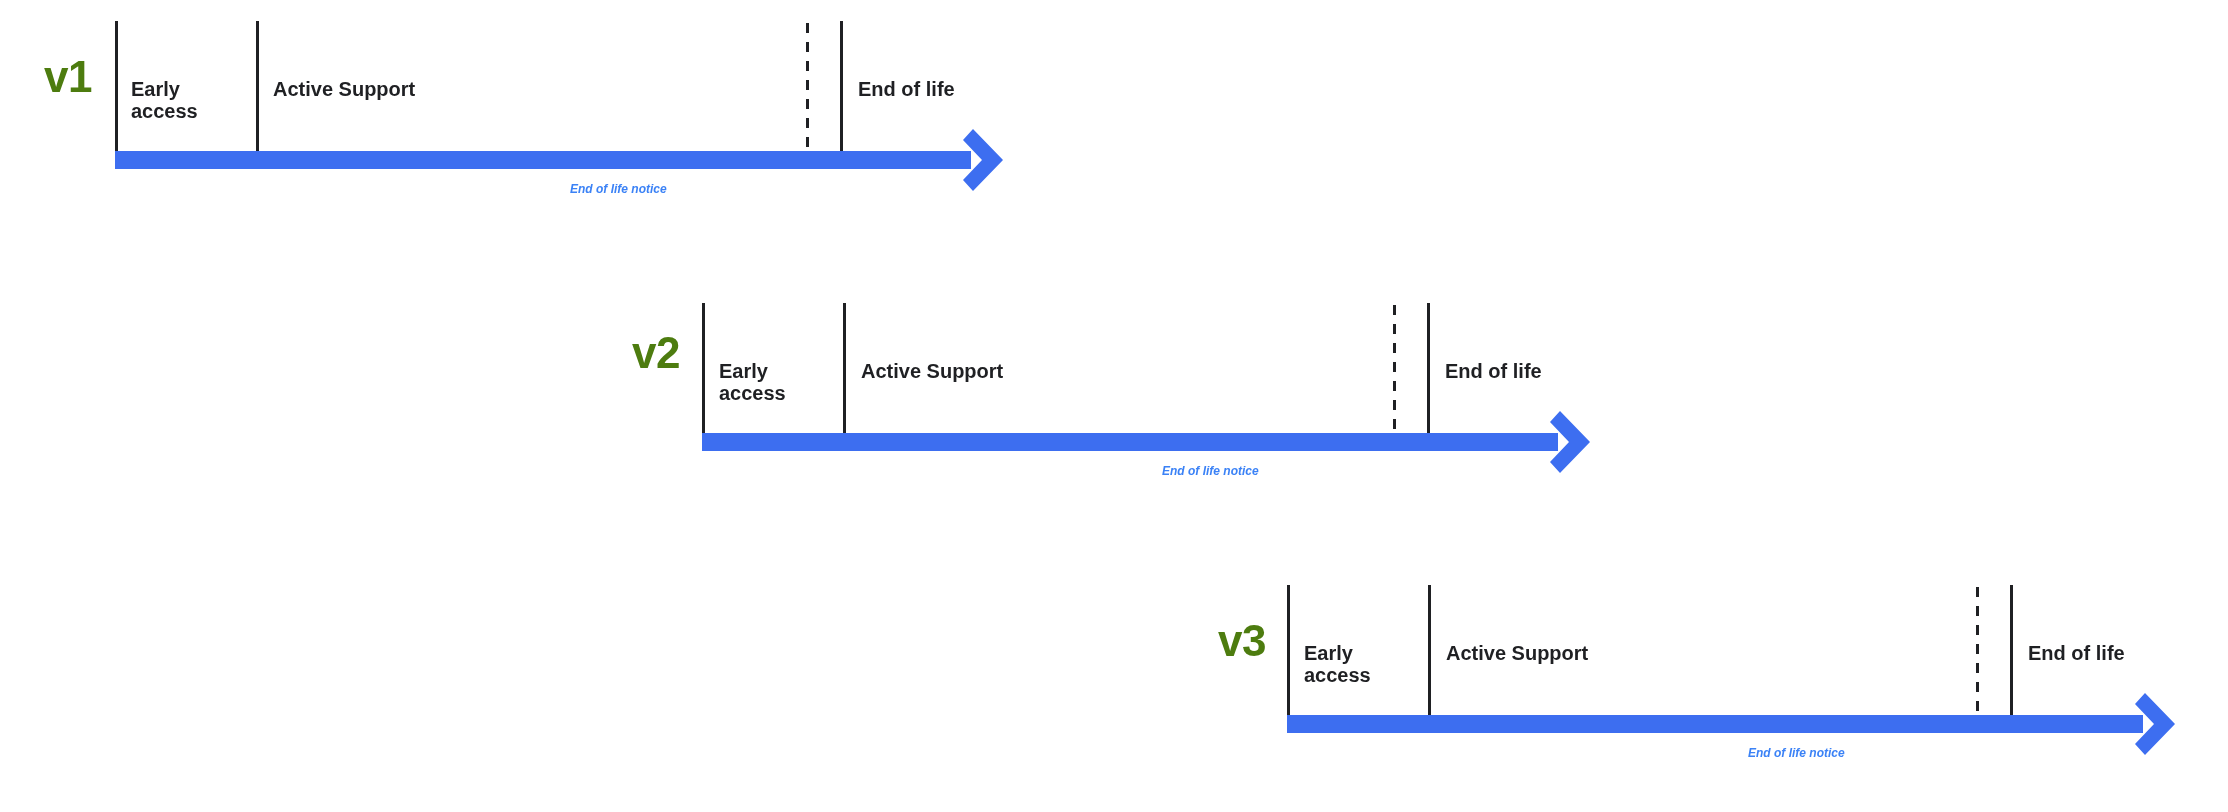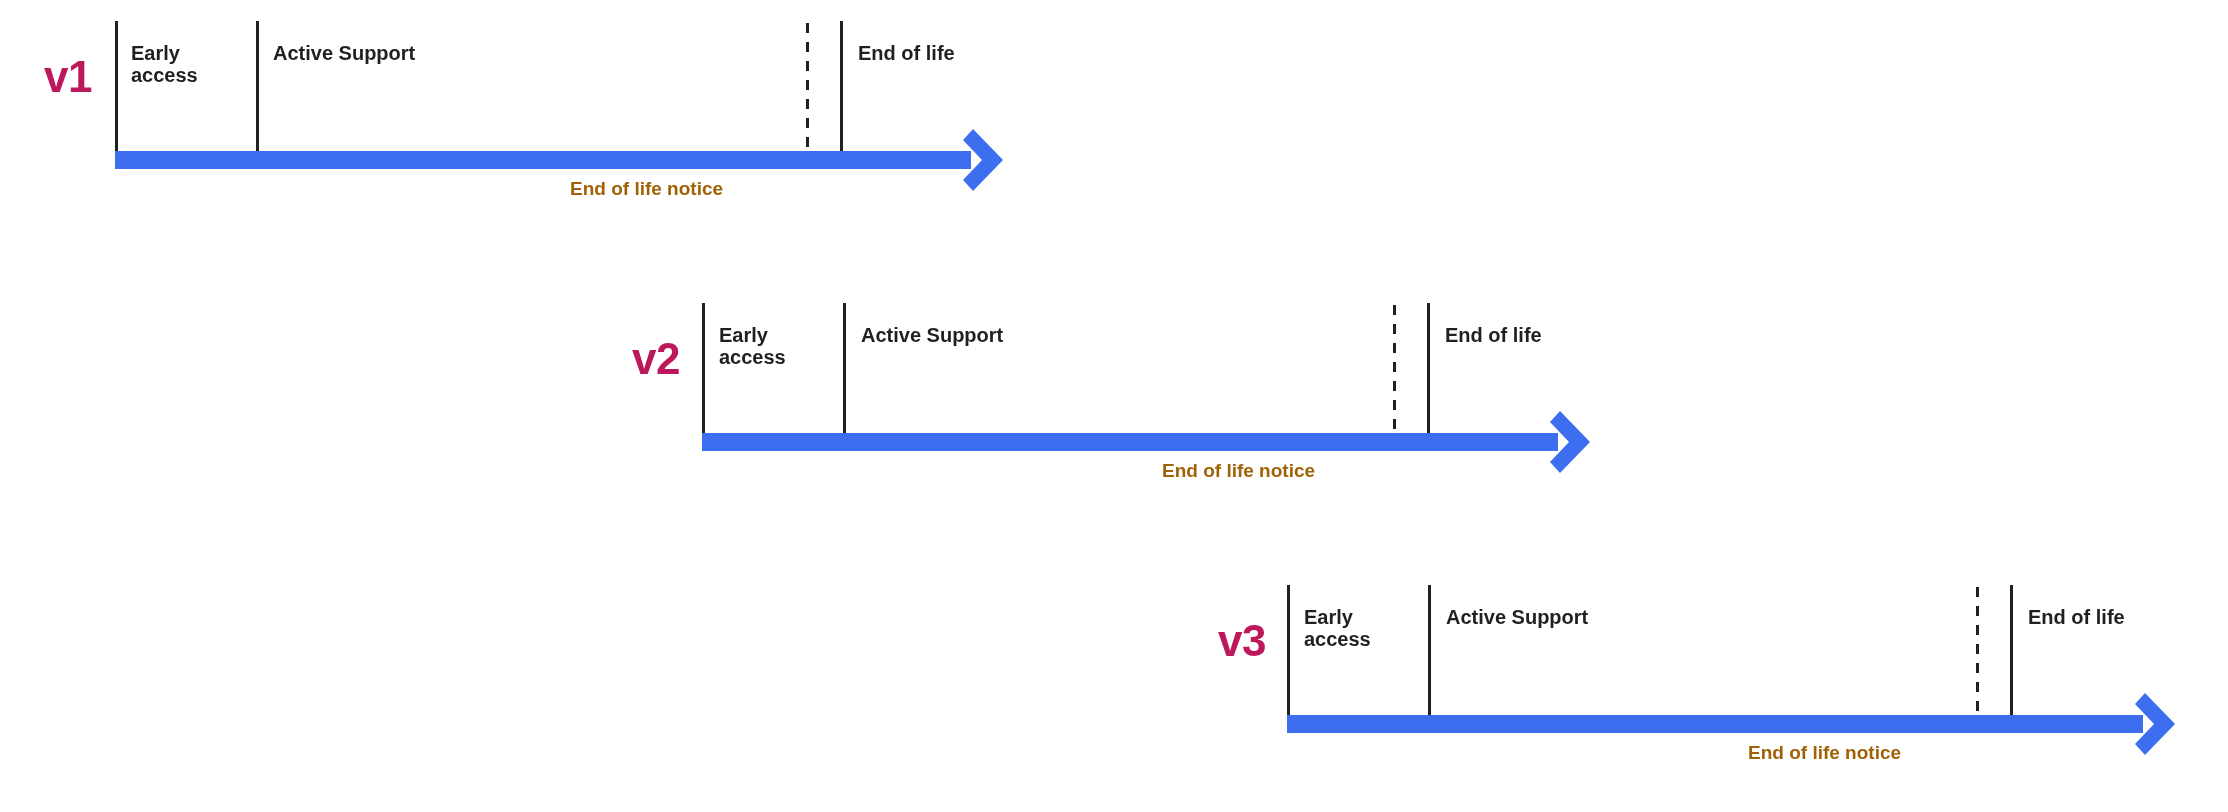--- a/index.html
+++ b/index.html
@@ -25,21 +25,21 @@
   .lifecycle-row {
     position: absolute;
     height: 230px;
   }
 
   
   .version-label {
     position: absolute;
     font-size: 44px;
     font-weight: 700;
-    color: #be185d;
+    color: #4d7c0f;
     letter-spacing: -0.5px;
     line-height: 1;
     white-space: nowrap;
     text-align: right;
   }
 
   
   .tick {
     position: absolute;
     width: 3px;
@@ -59,43 +59,45 @@
   }
 
   
   .phase-label {
     position: absolute;
     font-size: 20px;
     font-weight: 700;
     color: #1f2023;
     line-height: 22px;
     white-space: pre-line;
+    margin-top: 36px;
   }
 
   
   .timeline-bar {
     position: absolute;
     height: 18px;
     background: #3d6ef0;
   }
 
   
   .arrow-head {
     position: absolute;
     display: block;
   }
 
   
   .notice-label {
     position: absolute;
-    font-size: 19px;
+    font-size: 12px;
     font-weight: 700;
-    color: #a16207;
+    color: #3b82f6;
     line-height: 22px;
     white-space: nowrap;
+    font-style: italic;
   }
 </style>
 </head>
 <body>
 
 <div class="diagram">
 
   <div class="lifecycle-row" style="left:0px; top:0px; width:1060px;">
 
     <div class="version-label" style="left:20px; top:55px; width:72px;">v1</div>
@@ -119,21 +121,21 @@
 
     <svg class="arrow-head" style="left:963px; top:129px;" width="66" height="62" viewBox="0 0 66 62">
       <path d="M10 0 L40 31 L10 62 L0 51 L19 31 L0 11 Z" fill="#3d6ef0"></path>
     </svg>
 
     <div class="notice-label" style="left:570px; top:178px;">End of life notice</div>
   </div>
 
   <div class="lifecycle-row" style="left:0px; top:282px; width:1700px;">
 
-    <div class="version-label" style="left:608px; top:55px; width:72px;">v2</div>
+    <div class="version-label" style="left:608px; top:49px; width:72px;">v2</div>
 
     <div class="tick" style="left:702px; top:21px; height:130px;"></div>
 
     <div class="phase-label" style="left:719px; top:42px; width:115px;">Early
 access</div>
 
     <div class="tick" style="left:843px; top:21px; height:130px;"></div>
 
     <div class="phase-label" style="left:861px; top:42px; width:330px;">Active Support</div>
 

